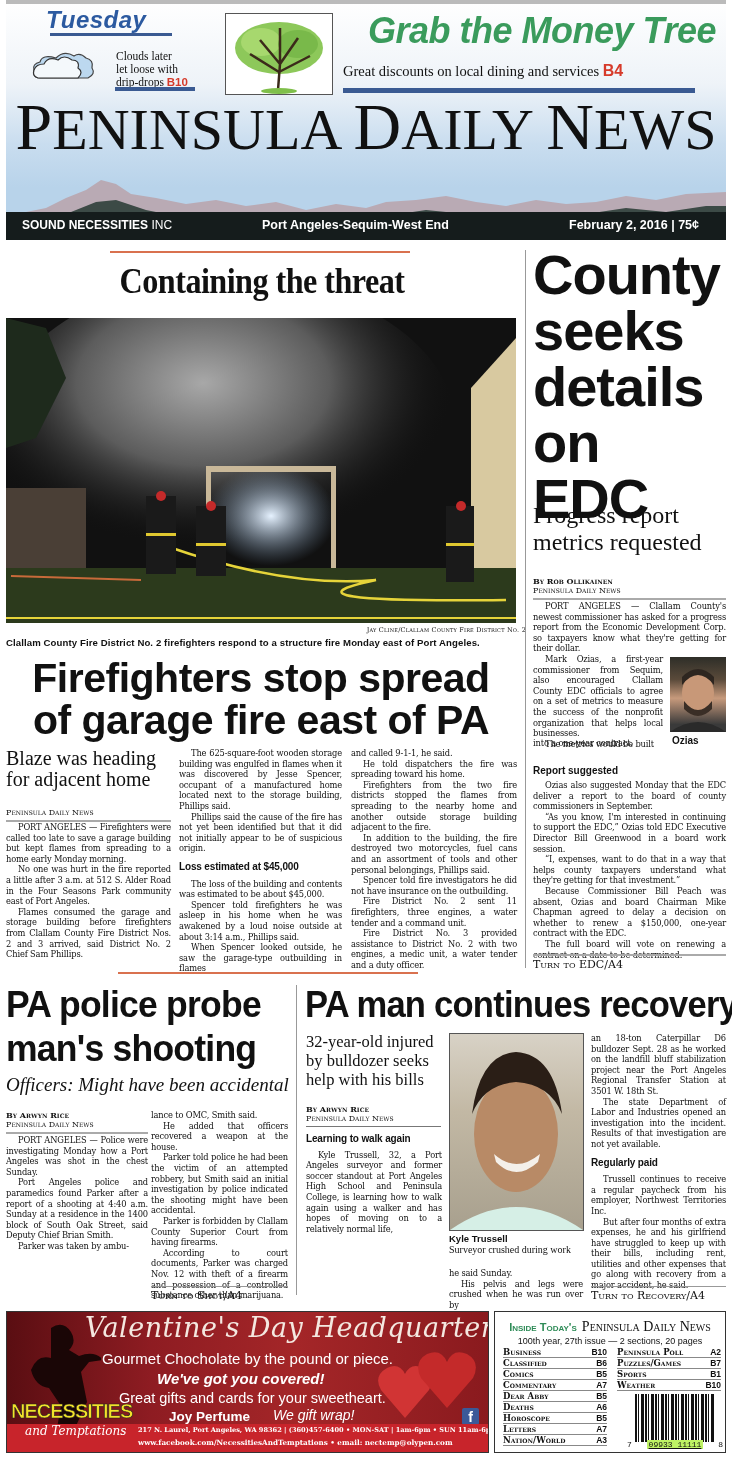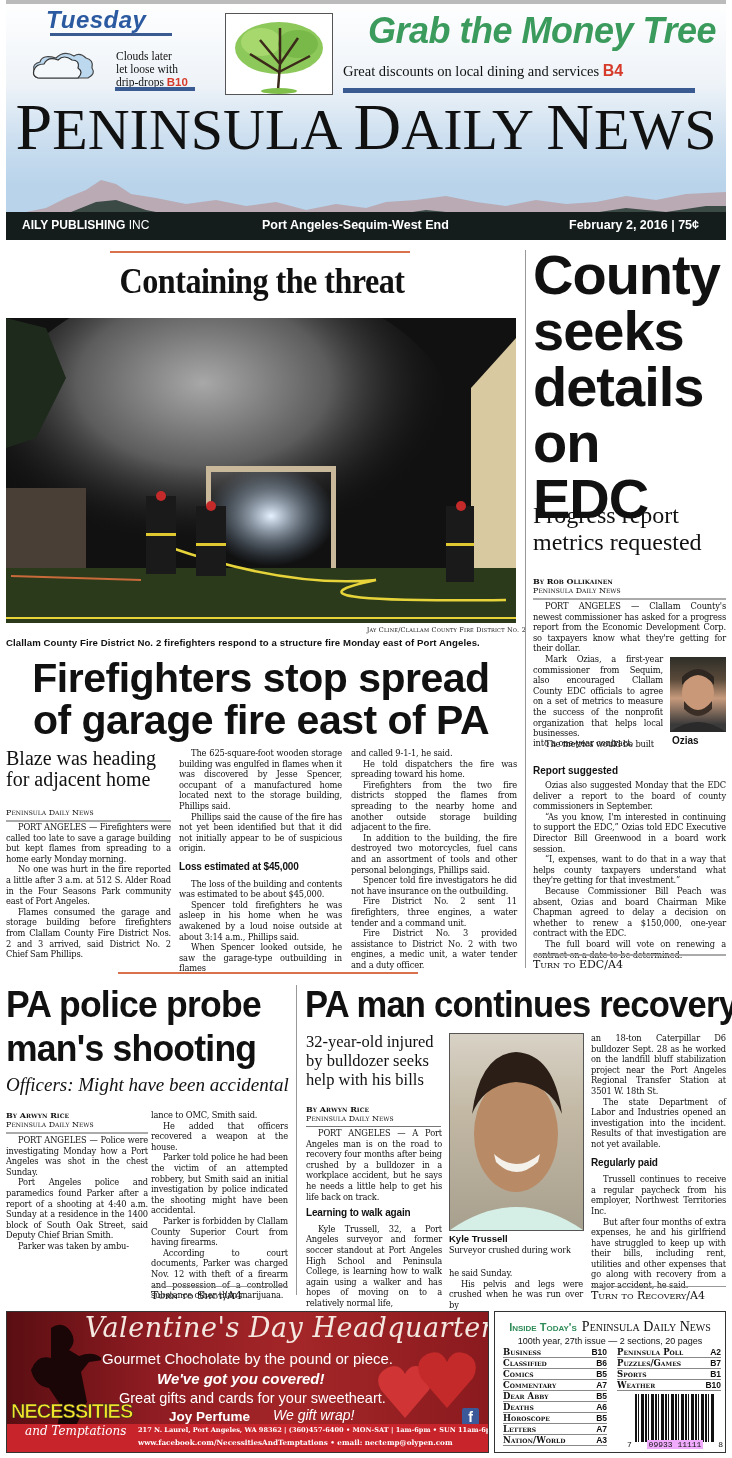--- a/index.html
+++ b/index.html
@@ -88,21 +88,21 @@
 
   <svg class="abs mountains" viewBox="0 0 720 90" preserveAspectRatio="none">
     <path d="M0 80 L20 62 L40 58 L60 48 L80 40 L95 30 L110 34 L125 44 L150 48 L180 54 L210 50 L240 56 L270 52 L300 60 L330 54 L360 58 L380 52 L410 50 L440 46 L470 52 L500 56 L530 50 L560 54 L590 52 L620 46 L650 50 L680 44 L720 42 L720 90 L0 90 Z" fill="#b9aab4"></path>
     <path d="M0 84 L30 72 L60 64 L90 52 L110 50 L140 60 L170 66 L200 62 L230 68 L260 64 L300 70 L340 64 L380 66 L420 60 L460 64 L500 66 L540 62 L580 64 L620 58 L660 62 L700 56 L720 56 L720 90 L0 90 Z" fill="#3c4a46"></path>
     <path d="M0 88 L720 88 L720 90 L0 90Z" fill="#151c1c"></path>
   </svg>
   <div class="abs nameplate">
     <span class="big">P</span><span>ENINSULA </span><span class="big">D</span><span>AILY </span><span class="big">N</span><span>EWS</span>
   </div>
   <div class="abs footbar"></div>
-  <div class="abs foot-left"><span style="font-weight:bold">AILY PUBLISHING</span> <span>INC</span></div>
+  <div class="abs foot-left"><span style="font-weight:bold">SOUND NECESSITIES</span> <span>INC</span></div>
   <div class="abs foot-mid">Port Angeles-Sequim-West End</div>
   <div class="abs foot-right"><span>February 2, 2016</span> | <span>75¢</span></div>
 </div>
 
 <div class="abs redrule" style="left:110px;top:251px;width:300px;"></div>
 <h1 class="kicker">Containing the threat</h1>
 
 <div class="abs photo">
   <svg width="510" height="305">
     <defs>
@@ -257,21 +257,20 @@
 <div class="abs deck" style="left:306px;top:1032px;width:140px;font-size:16.5px;line-height:19px;">
   <div>32-year-old injured</div>
   <div>by bulldozer seeks</div>
   <div>help with his bills</div>
 </div>
 <div class="abs byline" style="left:306px;top:1104px;width:135px;border-bottom:1px solid #777;padding-bottom:2px;">
   <div style="font-weight:bold">By Arwyn Rice</div>
   <div>Peninsula Daily News</div>
 </div>
 <div class="abs body-text" style="left:306px;top:1128px;width:136px;">
-  <p>PORT ANGELES — A Port Angeles man is on the road to recovery four months after being crushed by a bulldozer in a workplace accident, but he says he needs a little help to get his life back on track.</p>
   <div class="subhead" style="margin:6px 0 5px;">Learning to walk again</div>
   <p>Kyle Trussell, 32, a Port Angeles surveyor and former soccer standout at Port Angeles High School and Peninsula College, is learning how to walk again using a walker and has hopes of moving on to a relatively normal life,</p>
 </div>
 <div class="abs" style="left:449px;top:1033px;width:133px;height:196px;background:linear-gradient(#d8d2c6,#c2b8a4 40%,#a8a08e);border:1px solid #555;overflow:hidden;">
   <svg width="133" height="196">
     <ellipse cx="66" cy="100" rx="42" ry="58" fill="#b88a66"></ellipse>
     <path d="M22 80 Q30 20 66 18 Q104 20 112 80 Q100 50 66 48 Q34 50 22 80Z" fill="#2a1e16"></path>
     <path d="M44 120 Q66 140 90 120 L88 128 Q66 148 46 128Z" fill="#f4f0ea"></path>
     <path d="M0 196 Q66 150 133 196Z" fill="#d6efe6"></path>
   </svg>
@@ -373,16 +372,16 @@
         <span class="pg">B1</span>
       </div>
     <div class="idx-row">
         <span>Weather</span>
         <span class="pg">B10</span>
       </div>
   </div>
   <div class="abs" style="left:140px;top:82px;width:80px;height:48px;background:repeating-linear-gradient(90deg,#111 0 2px,#fff 2px 3px,#111 3px 4px,#fff 4px 6px,#111 6px 9px,#fff 9px 10px);"></div>
   <div class="abs" style="left:132px;top:128px;width:96px;display:flex;justify-content:space-between;font-family:'Liberation Mono',monospace;font-size:8px;background:transparent;">
     <span>7</span>
-    <span style="background:#f0abfc;padding:0 2px;">09933 11111</span>
+    <span style="background:#bef264;padding:0 2px;text-decoration:underline;">09933 11111</span>
     <span>8</span>
   </div>
 </div>
 
 </body></html>

